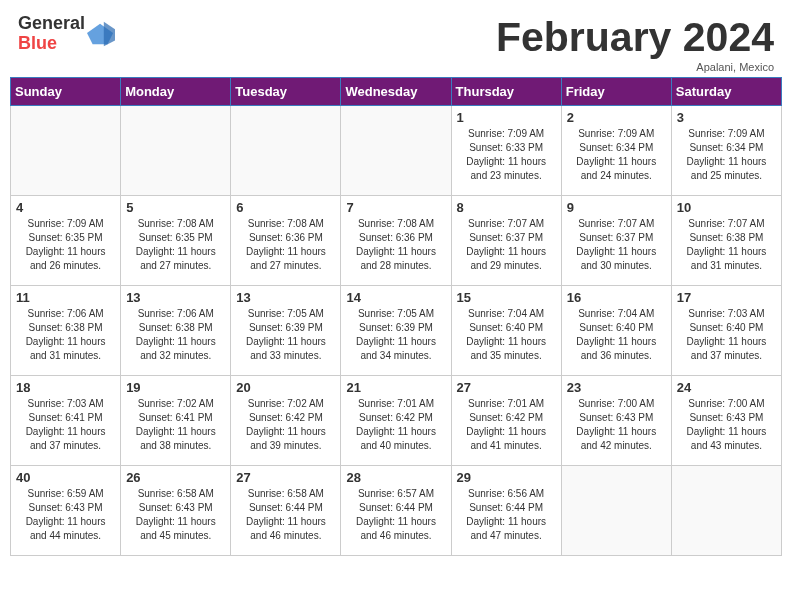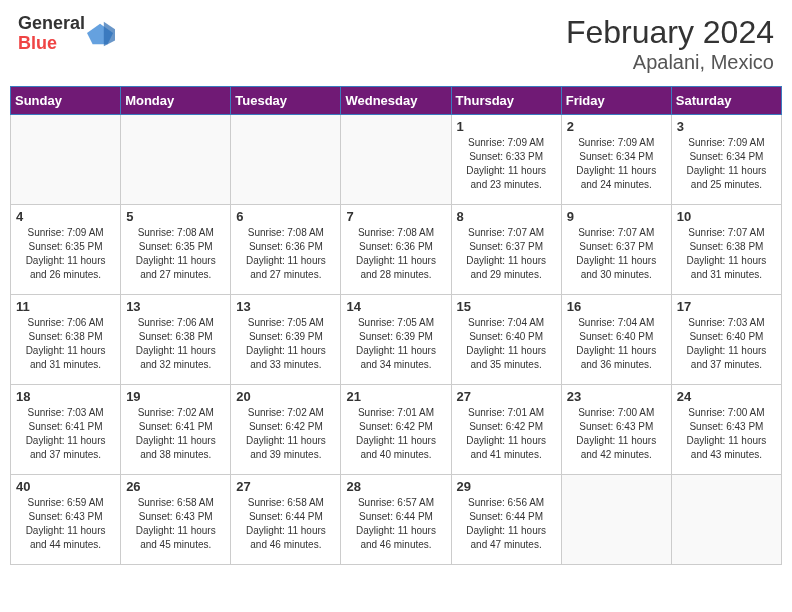--- a/index.html
+++ b/index.html
@@ -7,21 +7,20 @@
       font-family: Arial, sans-serif;
       background: #fff;
       width: 792px;
       min-height: 612px;
       padding: 10px;
     }
     .header {
       display: flex;
       justify-content: space-between;
       align-items: flex-start;
-      margin-bottom: 8px;
       padding: 4px 8px;
     }
     .logo {
       display: flex;
       align-items: center;
     }
     .logo-text {
       font-size: 18px;
       font-weight: bold;
       color: #333;
@@ -32,26 +31,26 @@
     }
     .logo-icon {
       width: 28px;
       height: 28px;
       margin-left: 2px;
     }
     .title-block {
       text-align: right;
     }
     .title-block h1 {
-      font-size: 32px;
-      font-weight: normal;
+      font-size: 41px;
+      font-weight: bold;
       color: #333;
     }
     .title-block h2 {
-      font-size: 20px;
+      font-size: 11px;
       color: #555;
       font-weight: normal;
     }
     .calendar {
       width: 100%;
       border-collapse: collapse;
       border: 1px solid #ccc;
     }
     .calendar th {
       background: #701a75;

